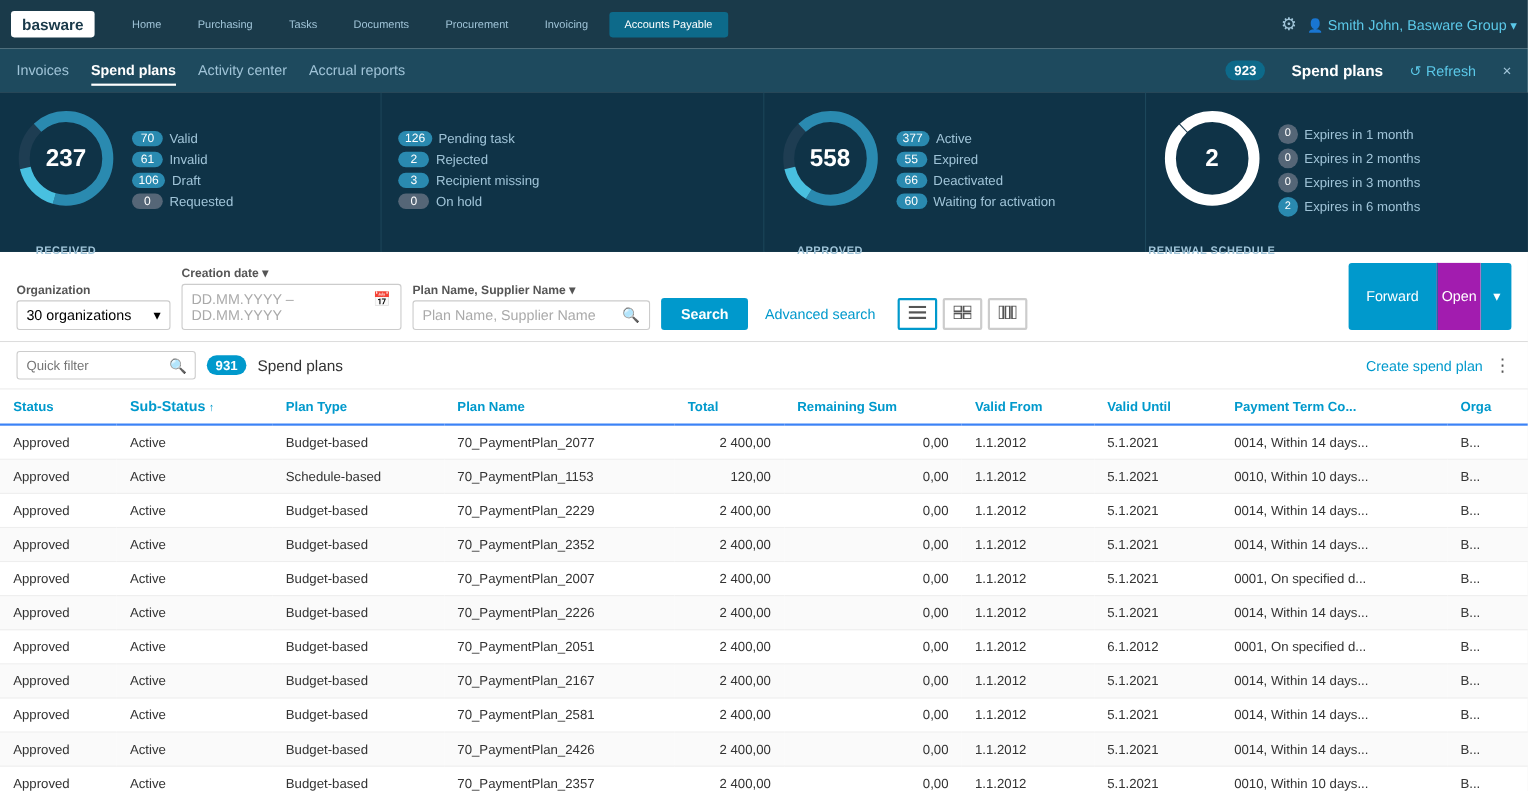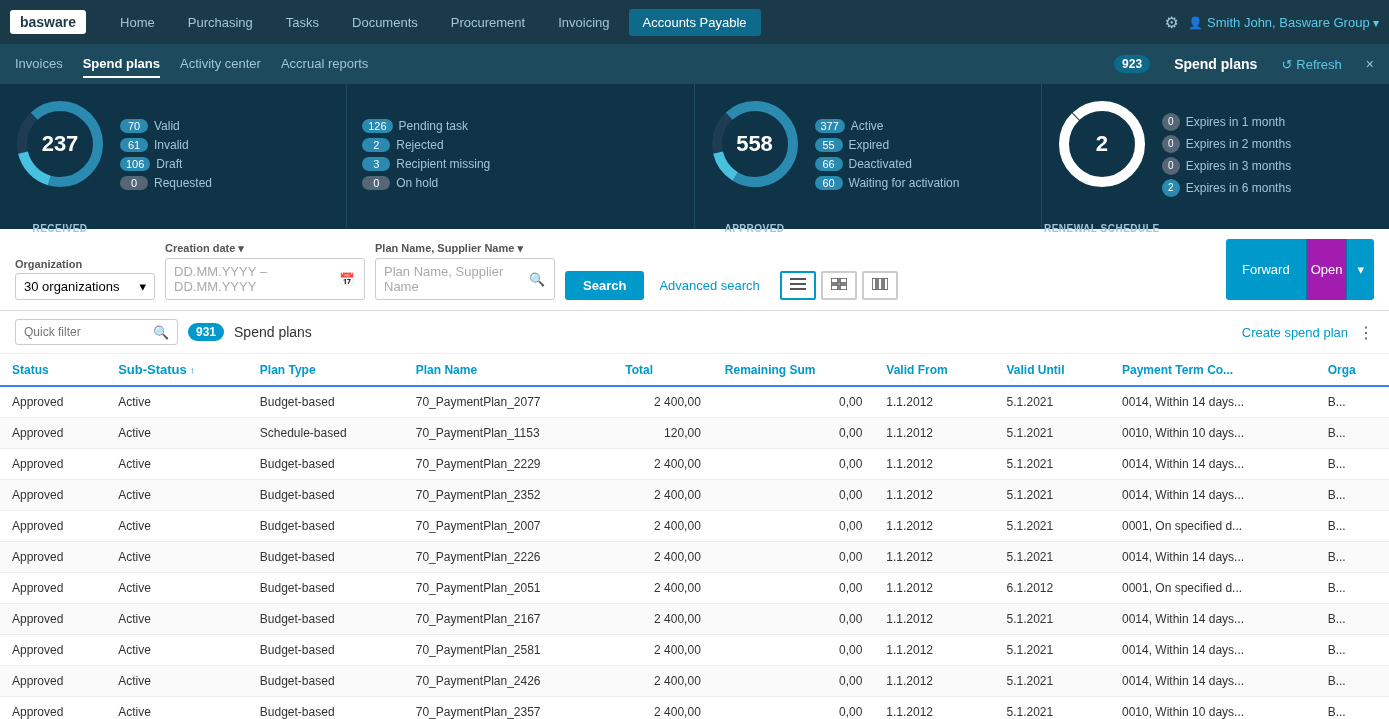--- a/index.html
+++ b/index.html
@@ -25,21 +25,21 @@
     .nav-links {
       display: flex;
       gap: 5px;
       flex: 1;
     }
     .nav-link {
       color: #a0c4d8;
       padding: 6px 14px;
       cursor: pointer;
       border-radius: 3px;
-      font-size: 13px;
+      font-size: 10px;
     }
     .nav-link.active {
       background: #0d6a8a;
       color: white;
     }
     .nav-right {
       display: flex;
       align-items: center;
       gap: 10px;
     }
@@ -234,29 +234,28 @@
       justify-content: space-between;
     }
     .date-input {
       border: 1px solid #ccc;
       padding: 5px 8px;
       border-radius: 3px;
       font-size: 12px;
       width: 200px;
       color: #aaa;
       display: flex;
-      align-items: center;
       justify-content: space-between;
     }
     .plan-name-input {
       border: 1px solid #ccc;
       padding: 5px 8px;
       border-radius: 3px;
       font-size: 12px;
-      width: 180px;
+      width: 216px;
       color: #aaa;
       display: flex;
       align-items: center;
       justify-content: space-between;
     }
     .search-btn {
       background: #0099cc;
       color: white;
       border: none;
       padding: 7px 18px;

